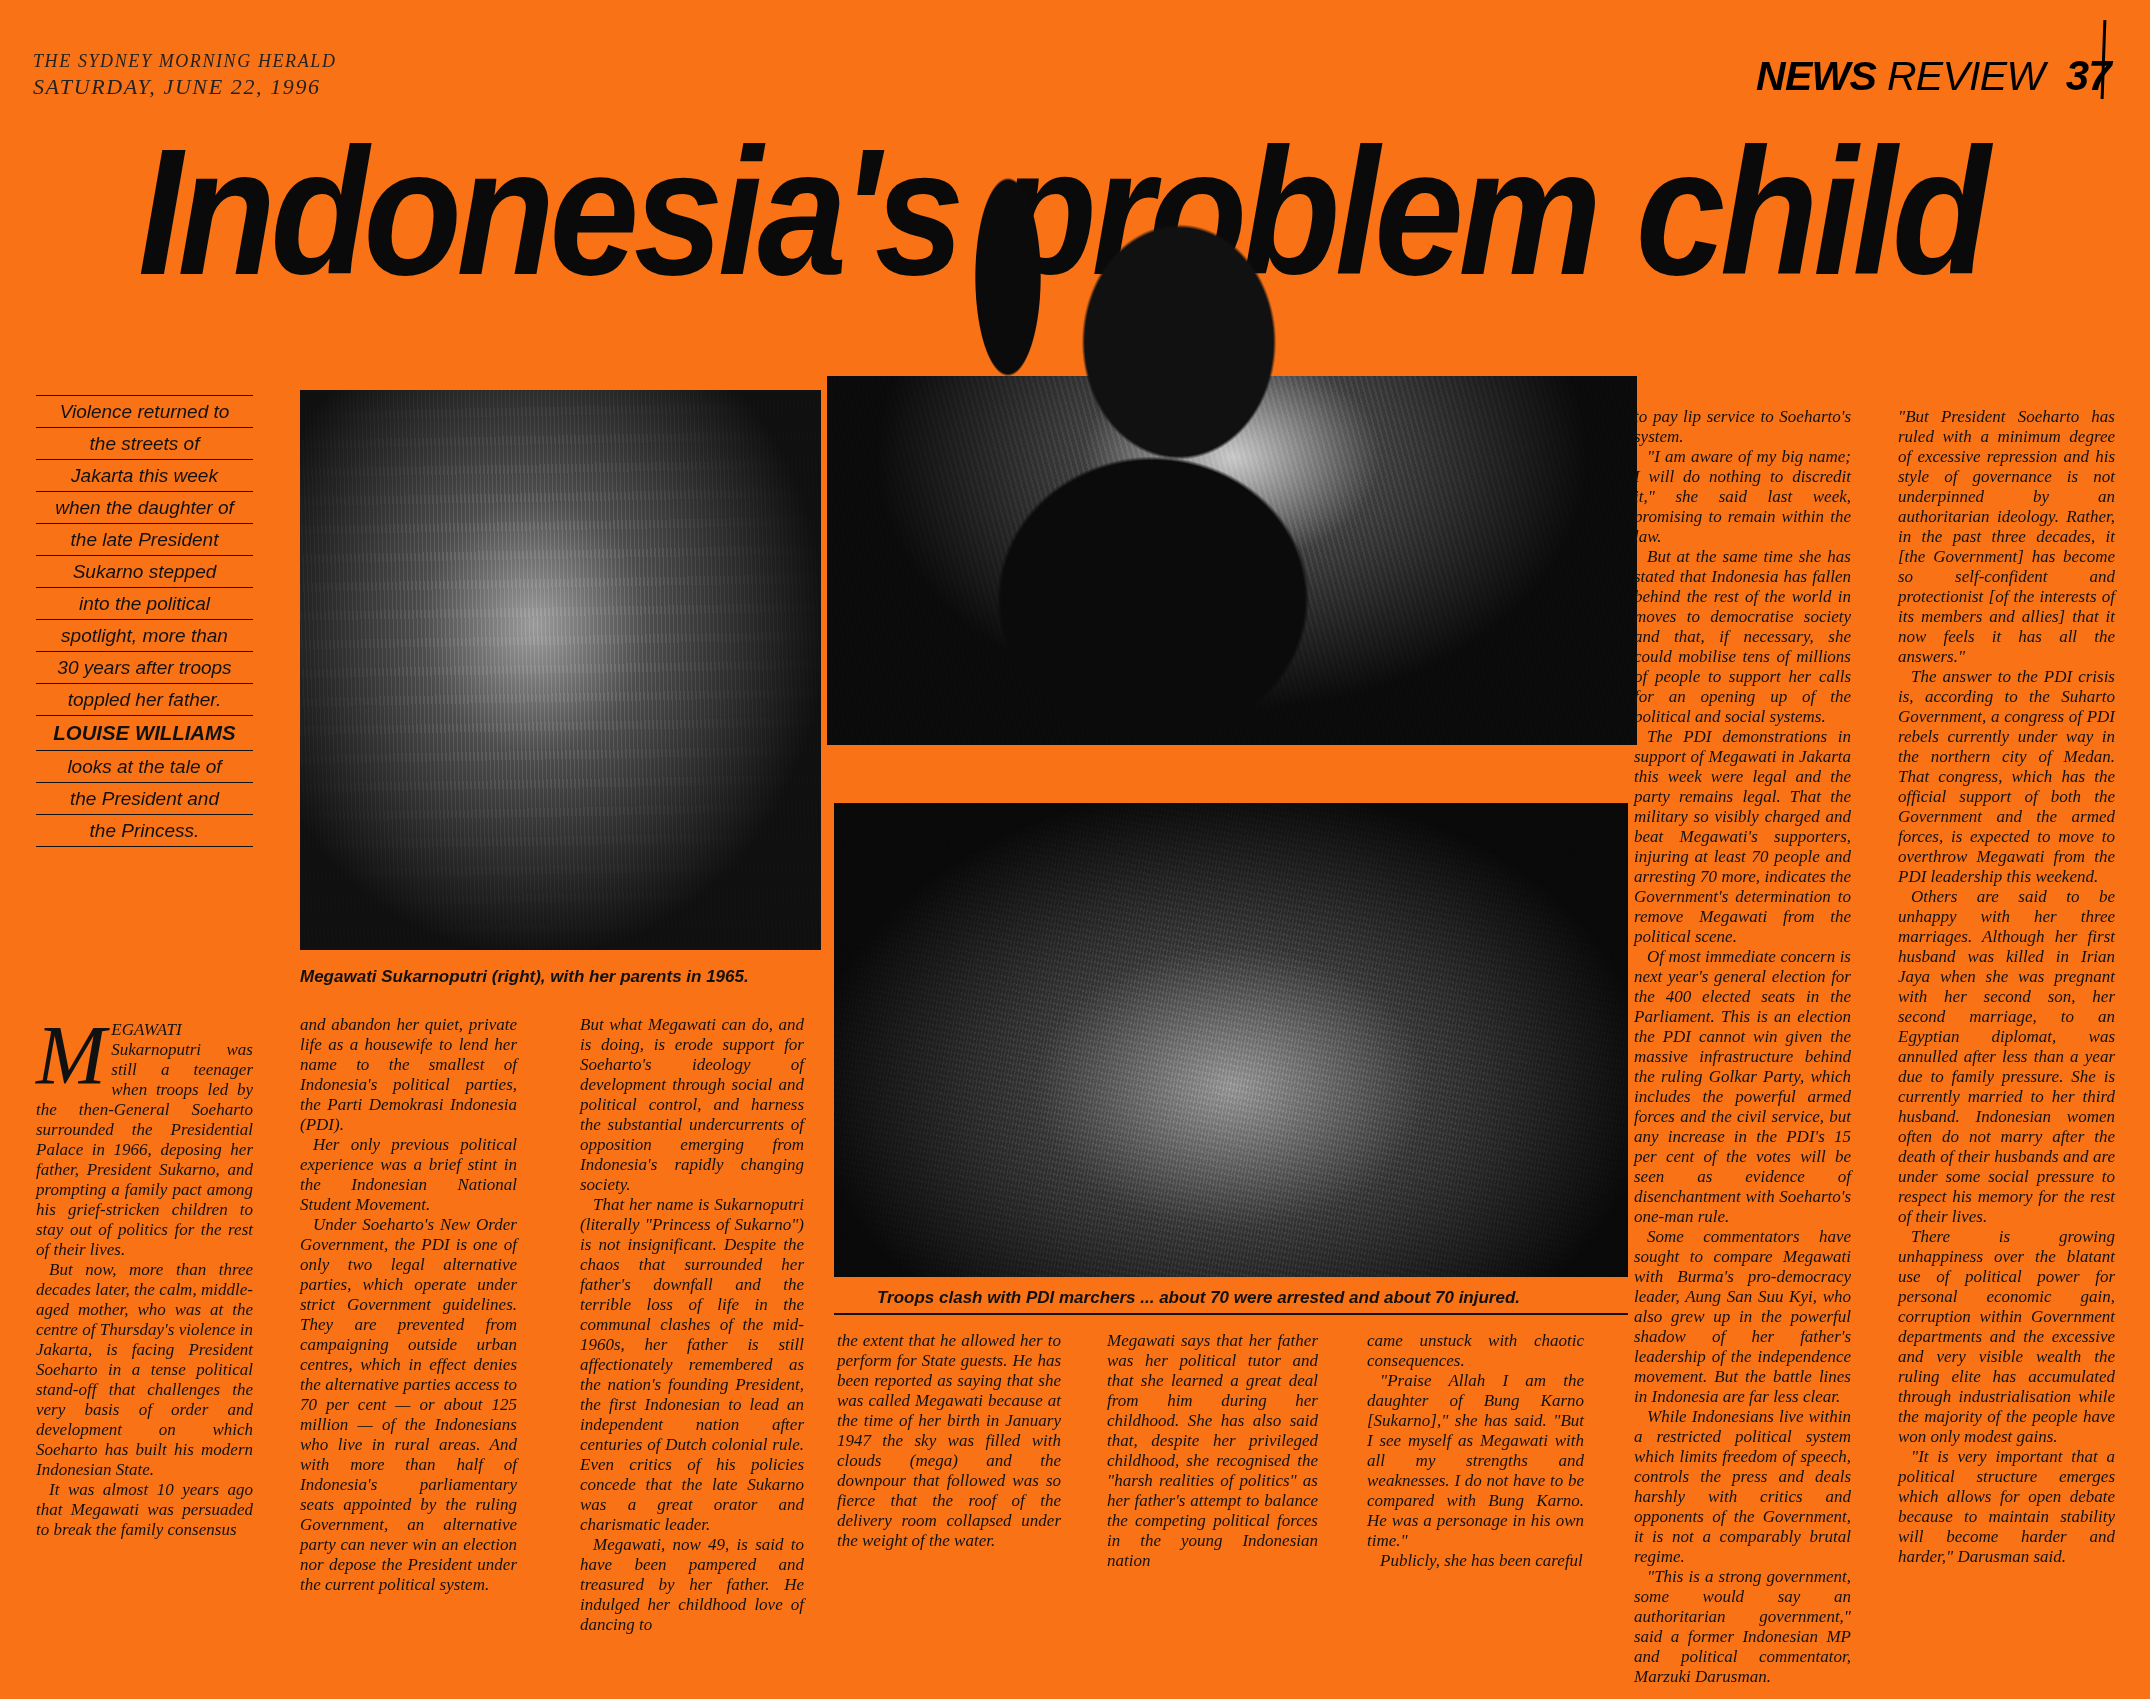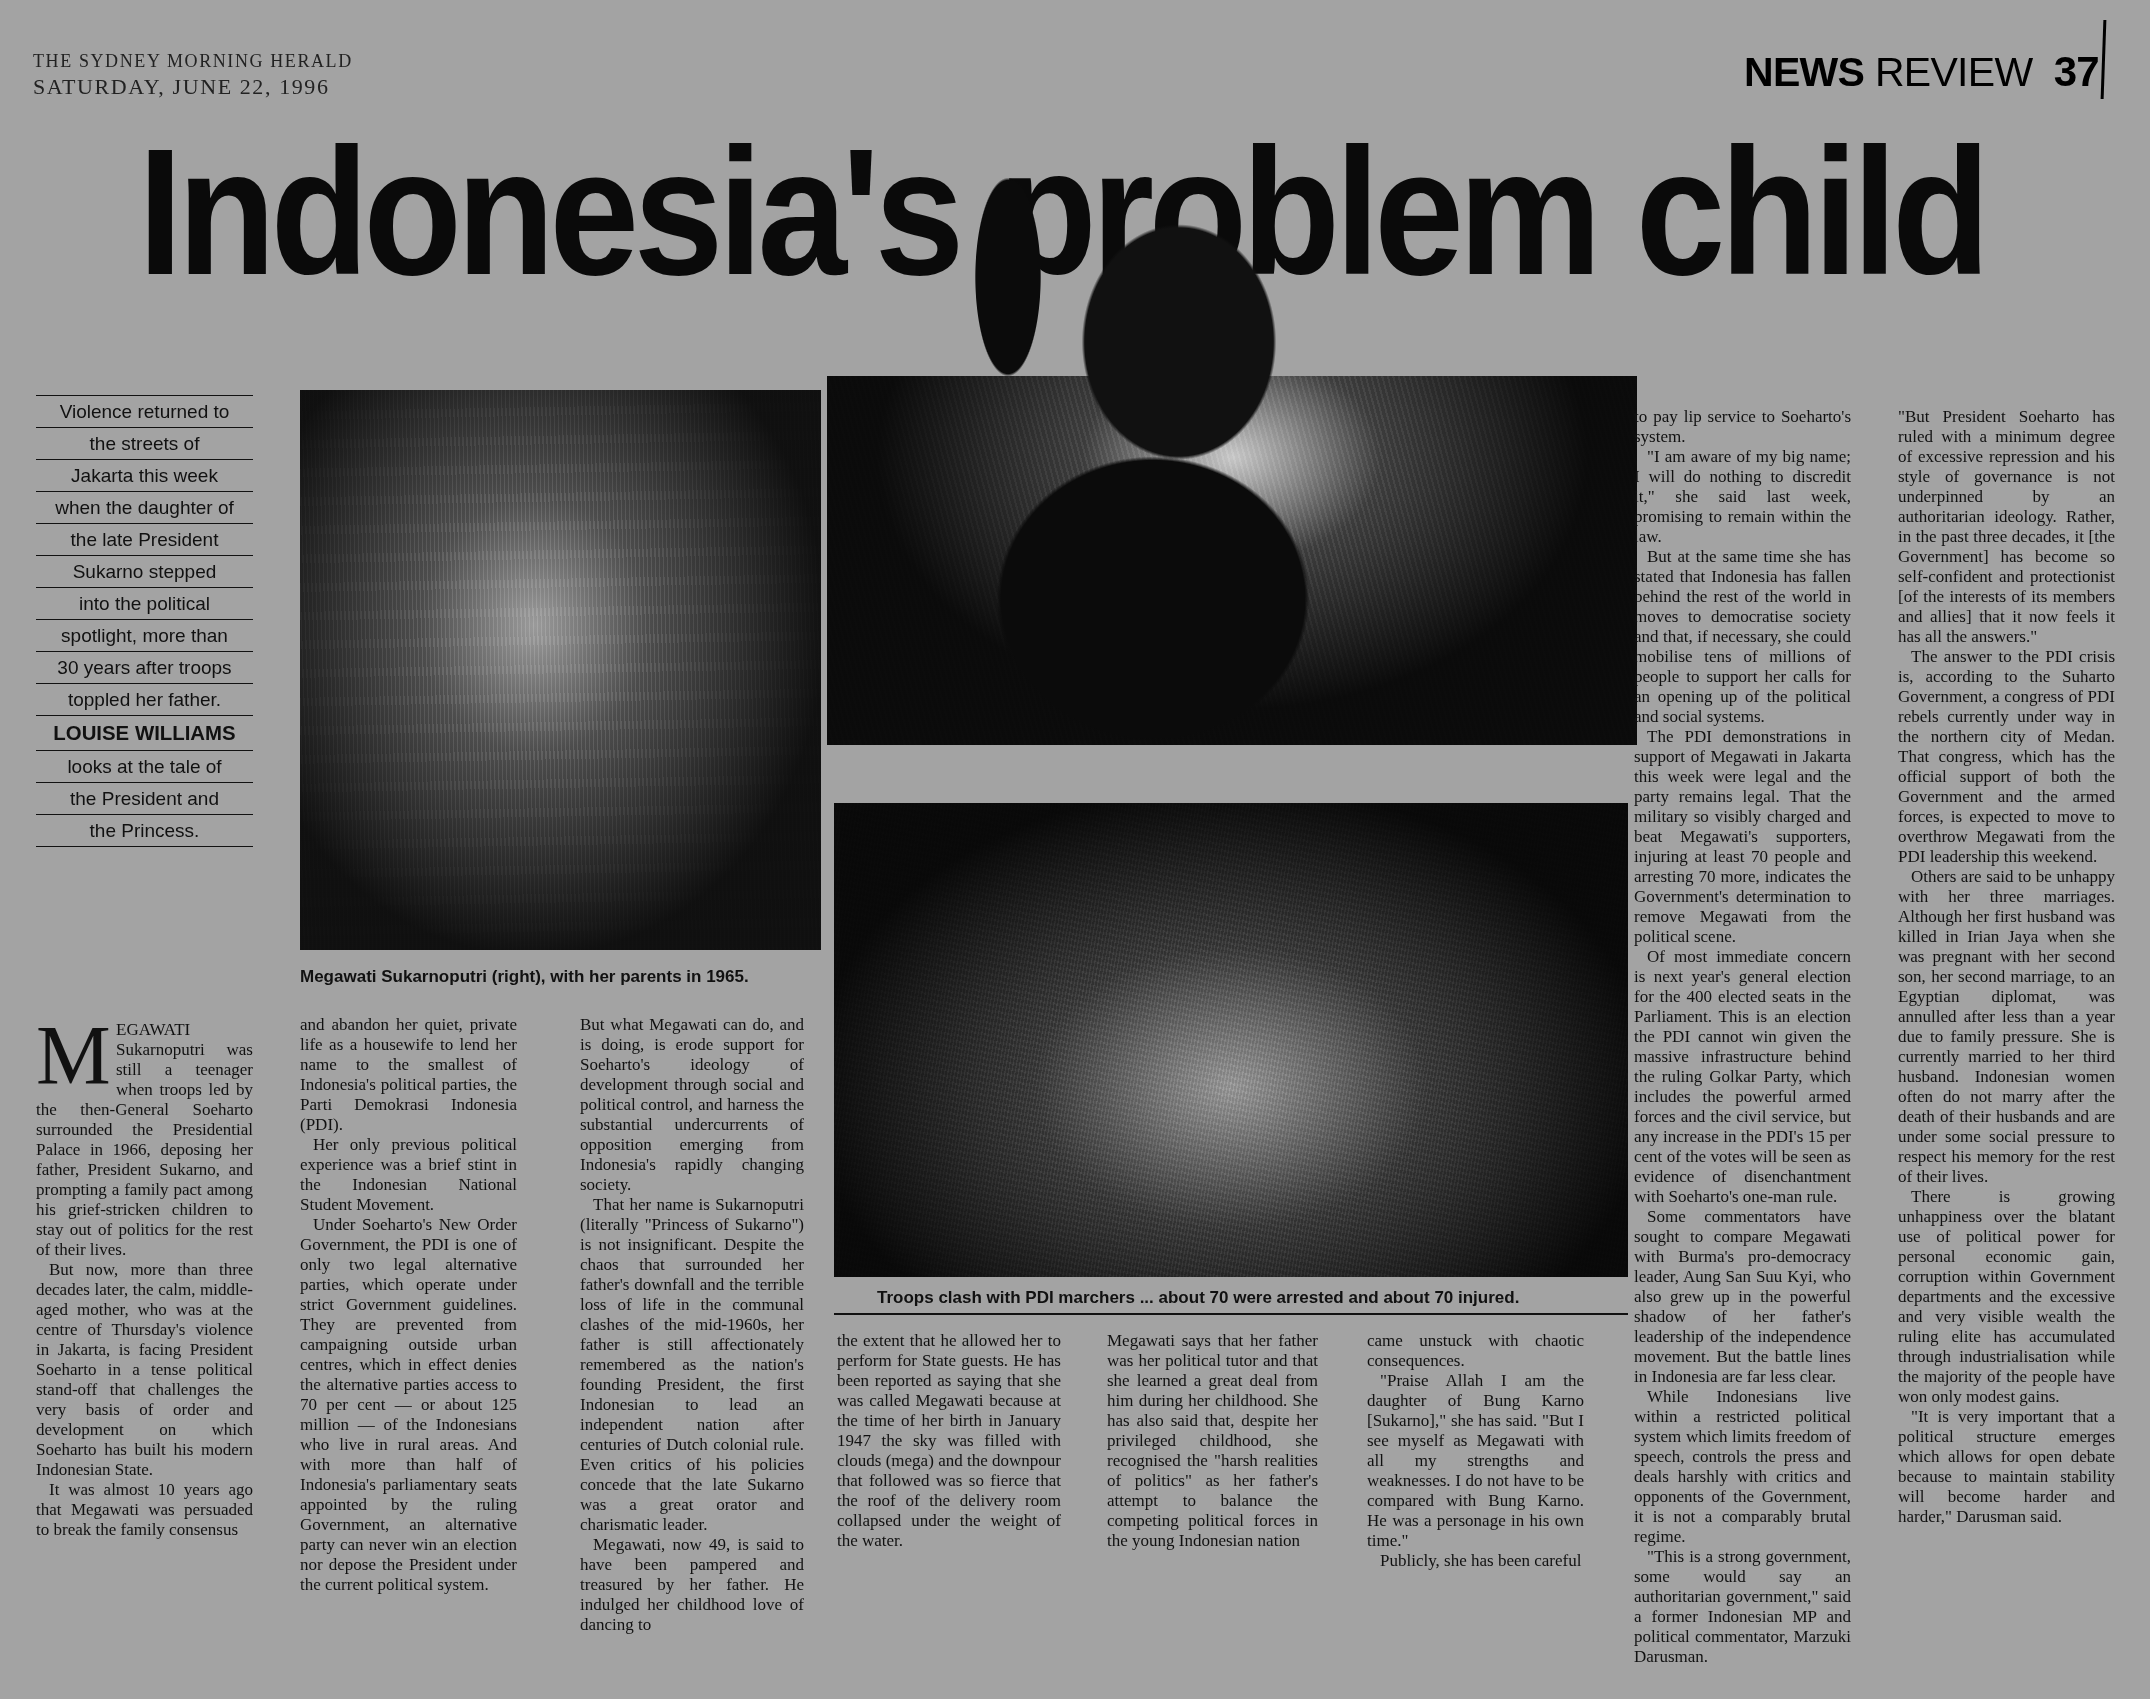--- a/index.html
+++ b/index.html
@@ -5,40 +5,41 @@
   html,body{margin:0;padding:0;background:#ffffff;}
   body{
     width:2151px;height:1700px;
     font-family:"Liberation Serif", serif;
     color:#111;
     position:relative;
     overflow:hidden;
   }
   .page{
     position:absolute;inset:0;
-    background:#a3a3a3;
+    background:#f97316;
+    font-style:italic;
   }
   
   .masthead{
     position:absolute;left:33px;top:51px;width:791px;
     font-family:"Liberation Serif", serif;
     letter-spacing:0.7px;
   }
   .masthead .line1{
     font-size:18px;letter-spacing:1.6px;color:#222;
     text-transform:uppercase;
   }
   .masthead .line2{
     font-size:22px;letter-spacing:1.6px;color:#222;margin-top:2px;
     text-transform:uppercase;
   }
   .section-label{
-    position:absolute;right:52px;top:50px;
-    font-family:"Liberation Sans", sans-serif;
-    font-size:41px;line-height:44px;color:#000;
+    position:absolute;right:40px;top:50px;
+    font-family:"Liberation Sans", sans-serif;
+    font-size:41px;line-height:52px;color:#000;
     letter-spacing:-0.7px;
     white-space:nowrap;
   }
   .section-label .bold{font-weight:bold;}
   .section-label .light{font-weight:normal;}
   .section-label .pageno{font-weight:bold;font-size:42px;margin-left:10.5px;}
   .rule-top{
     position:absolute;left:2102px;top:20px;width:2.6px;height:79px;background:#000;
     transform:rotate(2deg);
   }

